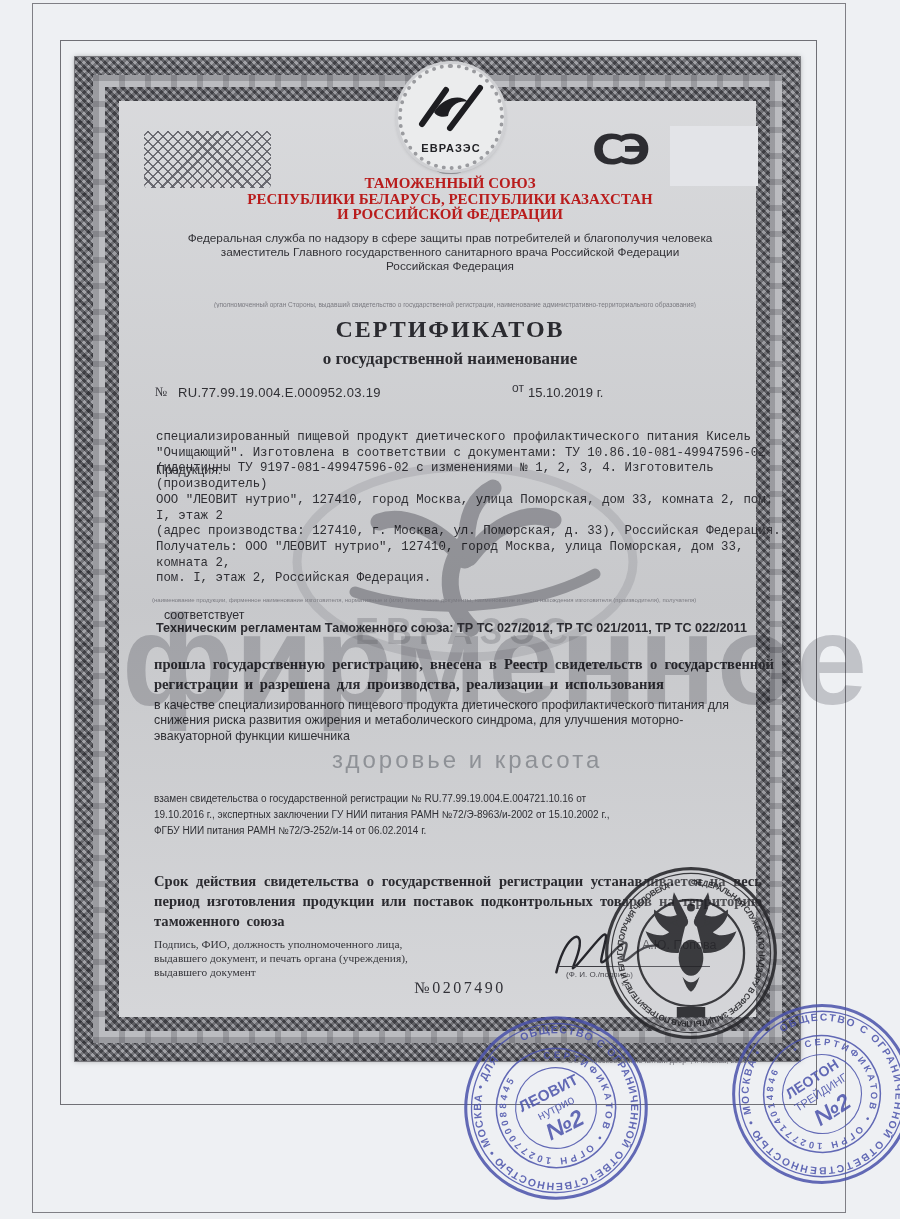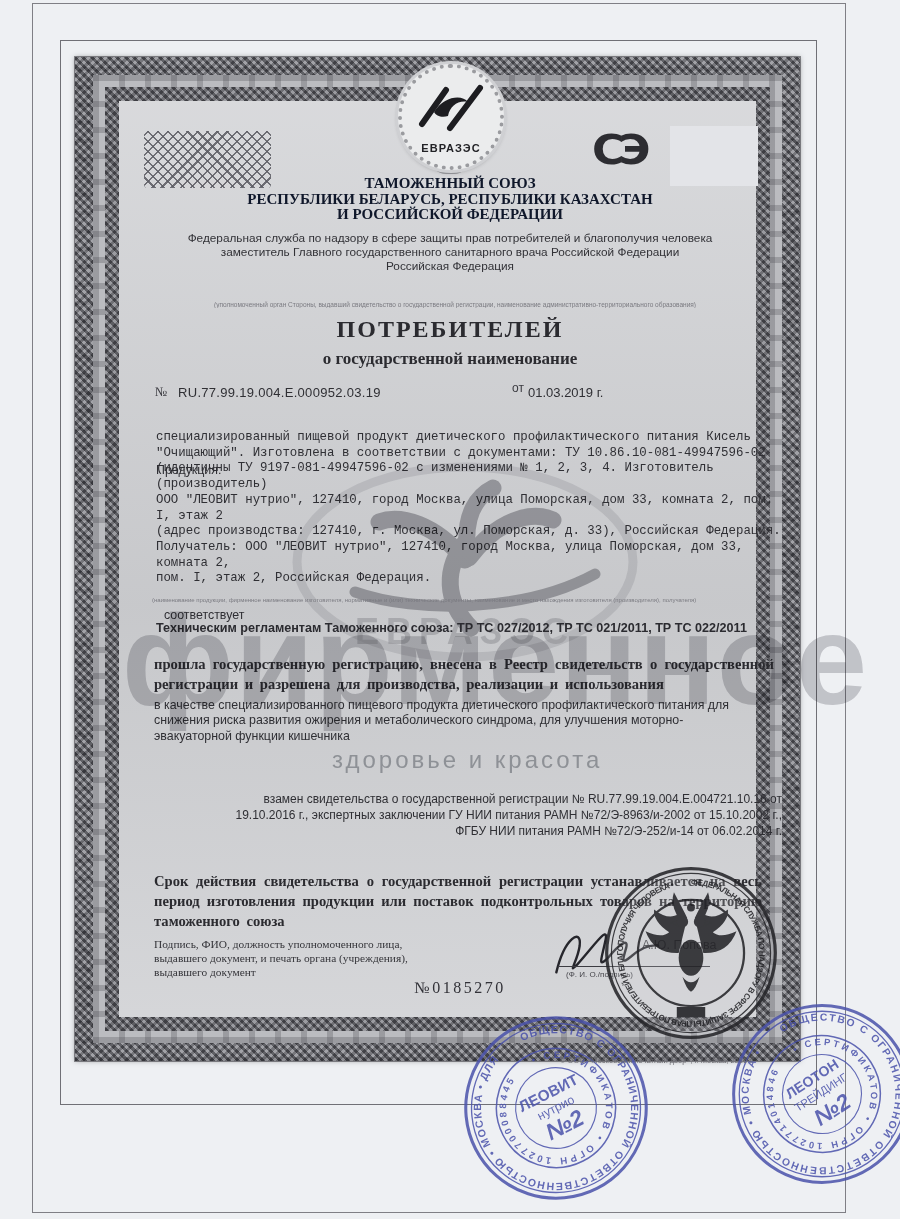--- a/index.html
+++ b/index.html
@@ -42,21 +42,21 @@
   .guilloche{left:144px;top:131px;width:127px;height:57px;border-radius:4px;opacity:.85;
     background-image:
       repeating-linear-gradient(45deg, rgba(70,70,78,.85) 0 1.5px, transparent 1.5px 7px),
       repeating-linear-gradient(-45deg, rgba(70,70,78,.85) 0 1.5px, transparent 1.5px 7px);}
   .patch{left:670px;top:126px;width:88px;height:60px;background:#e3e4e8;}
   .se-mark{left:592px;top:124px;font-family:"DejaVu Sans",sans-serif;font-weight:900;
     font-size:44px;letter-spacing:-6px;color:#2d2d32;transform:scaleY(.92);}
 
   .hdr-union{left:140px;top:176px;width:620px;text-align:center;
     font-family:"Liberation Serif","DejaVu Serif",serif;font-weight:bold;font-size:15px;
-    line-height:15.5px;color:#0f172a;}
+    line-height:15.5px;color:#b91c1c;}
   .hdr-agency{left:130px;top:231px;width:640px;text-align:center;font-size:11.8px;
     line-height:14px;color:#323237;}
 
   .illegible{color:#7a7a80;filter:blur(.5px);white-space:nowrap;overflow:hidden;}
   .cap1{left:165px;top:301px;width:580px;font-size:6.5px;text-align:center;}
   .cap2{left:152px;top:597px;width:625px;font-size:6px;}
 
   .title-main{left:150px;top:316px;width:600px;text-align:center;
     font-family:"Liberation Serif","DejaVu Serif",serif;font-weight:bold;font-size:24px;
     letter-spacing:2px;color:#2b2b30;}
@@ -74,22 +74,22 @@
 
   .comp-intro{left:164px;top:608px;font-size:12.4px;color:#2f2f34;}
   .comp-regs{left:156px;top:621px;width:640px;font-size:12.6px;font-weight:bold;color:#2b2b30;white-space:nowrap;}
 
   .para-serif{font-family:"Liberation Serif","DejaVu Serif",serif;font-weight:600;
     font-size:14.6px;line-height:20px;color:#2b2b30;text-align:justify;word-spacing:3px;}
   .p-passed{left:154px;top:654px;width:620px;}
   .p-purpose{left:154px;top:698px;width:628px;font-size:12.4px;line-height:15.4px;
     color:#2f2f34;white-space:pre-line;}
   .p-basis{left:154px;top:744px;width:620px;}
-  .p-basisdet{left:154px;top:791px;width:628px;font-size:12px;line-height:16px;
-    color:#2f2f34;white-space:pre-line;text-align:right;}
+  .p-basisdet{left:154px;top:791px;width:628px;font-size:10px;line-height:16px;
+    color:#2f2f34;white-space:pre-line;}
   .p-validity{left:154px;top:871px;width:608px;}
 
   .sig-caption{left:154px;top:937px;width:340px;font-family:"Liberation Serif",serif;
     font-size:11.4px;line-height:14px;color:#35353a;white-space:pre-line;}
   .sig-line{left:558px;top:966px;width:152px;height:0;border-top:1.5px solid #3c3c42;}
   .sig-linecap{left:566px;top:970px;font-size:8px;color:#45454b;}
   .official-name{left:642px;top:938px;font-size:12.5px;color:rgba(28,28,32,.8);}
   .form-number{left:370px;top:979px;width:180px;text-align:center;
     font-family:"Liberation Serif","DejaVu Serif",serif;font-size:16px;
     letter-spacing:2.5px;color:#323238;}
@@ -142,27 +142,27 @@
     <div>И РОССИЙСКОЙ ФЕДЕРАЦИИ</div>
   </div>
   <div class="abs hdr-agency">
     <div>Федеральная служба по надзору в сфере защиты прав потребителей и благополучия человека</div>
     <div>заместитель Главного государственного санитарного врача Российской Федерации</div>
     <div>Российская Федерация</div>
   </div>
 
   <div class="abs illegible cap1">(уполномоченный орган Стороны, выдавший свидетельство о государственной регистрации, наименование административно-территориального образования)</div>
 
-  <div class="abs title-main">ПОТРЕБИТЕЛЕЙ</div>
+  <div class="abs title-main">СЕРТИФИКАТОВ</div>
   <div class="abs title-sub">о государственной наименование</div>
 
   <div class="abs num-label">№</div>
   <div class="abs num-value">RU.77.99.19.004.E.000952.03.19</div>
   <div class="abs date-label">от</div>
-  <div class="abs date-value">01.03.2019 г.</div>
+  <div class="abs date-value">15.10.2019 г.</div>
 
   <div class="abs prod-label">Продукция:</div>
   <div class="abs prod-desc">специализированный пищевой продукт диетического профилактического питания Кисель
 "Очищающий". Изготовлена в соответствии с документами: ТУ 10.86.10-081-49947596-02
 (идентичны ТУ 9197-081-49947596-02 с изменениями № 1, 2, 3, 4. Изготовитель (производитель)
 ООО "ЛЕОВИТ нутрио", 127410, город Москва, улица Поморская, дом 33, комната 2, пом. I, этаж 2
 (адрес производства: 127410, г. Москва, ул. Поморская, д. 33), Российская Федерация.
 Получатель: ООО "ЛЕОВИТ нутрио", 127410, город Москва, улица Поморская, дом 33, комната 2,
 пом. I, этаж 2, Российская Федерация.</div>
 
@@ -197,21 +197,21 @@
 
   <div class="abs sig-caption">Подпись, ФИО, должность уполномоченного лица,
 выдавшего документ, и печать органа (учреждения),
 выдавшего документ</div>
   <svg class="abs" style="left:546px;top:918px;transform:rotate(-6deg);" width="140" height="58" viewBox="0 0 140 58">
     <path d="M8 48 C20 14 38 6 34 24 C30 40 18 52 30 42 C48 26 66 4 60 22 C55 38 48 50 62 38 C72 28 84 20 80 31 C76 41 72 48 84 40 C94 33 104 30 112 32" fill="none" stroke="#26262c" stroke-width="2.4" stroke-linecap="round"></path>
   </svg>
   <div class="abs sig-line"></div>
   <div class="abs sig-linecap">(Ф. И. О./подпись)</div>
   <div class="abs official-name">А.Ю. Попова</div>
-  <div class="abs form-number">№0185270</div>
+  <div class="abs form-number">№0207490</div>
 
   <svg class="abs stamp-official" width="180" height="180" viewBox="0 0 190 190">
     <defs>
         <path id="ringO" d="M95,23 a72,72 0 1 1 -0.02,0"></path>
       </defs>
     <circle cx="95" cy="95" r="89" fill="rgba(210,211,214,.25)" stroke="#26262a" stroke-width="3.4"></circle>
     <circle cx="95" cy="95" r="84" fill="none" stroke="#26262a" stroke-width="1.2"></circle>
     <circle cx="95" cy="95" r="56" fill="none" stroke="#26262a" stroke-width="2.4"></circle>
     <text font-family="Liberation Sans, sans-serif" font-size="8.6" font-weight="bold" fill="#26262a" letter-spacing="1">
       <textPath href="#ringO" textLength="435">ФЕДЕРАЛЬНАЯ СЛУЖБА ПО НАДЗОРУ В СФЕРЕ ЗАЩИТЫ ПРАВ ПОТРЕБИТЕЛЕЙ И БЛАГОПОЛУЧИЯ ЧЕЛОВЕКА •</textPath>

